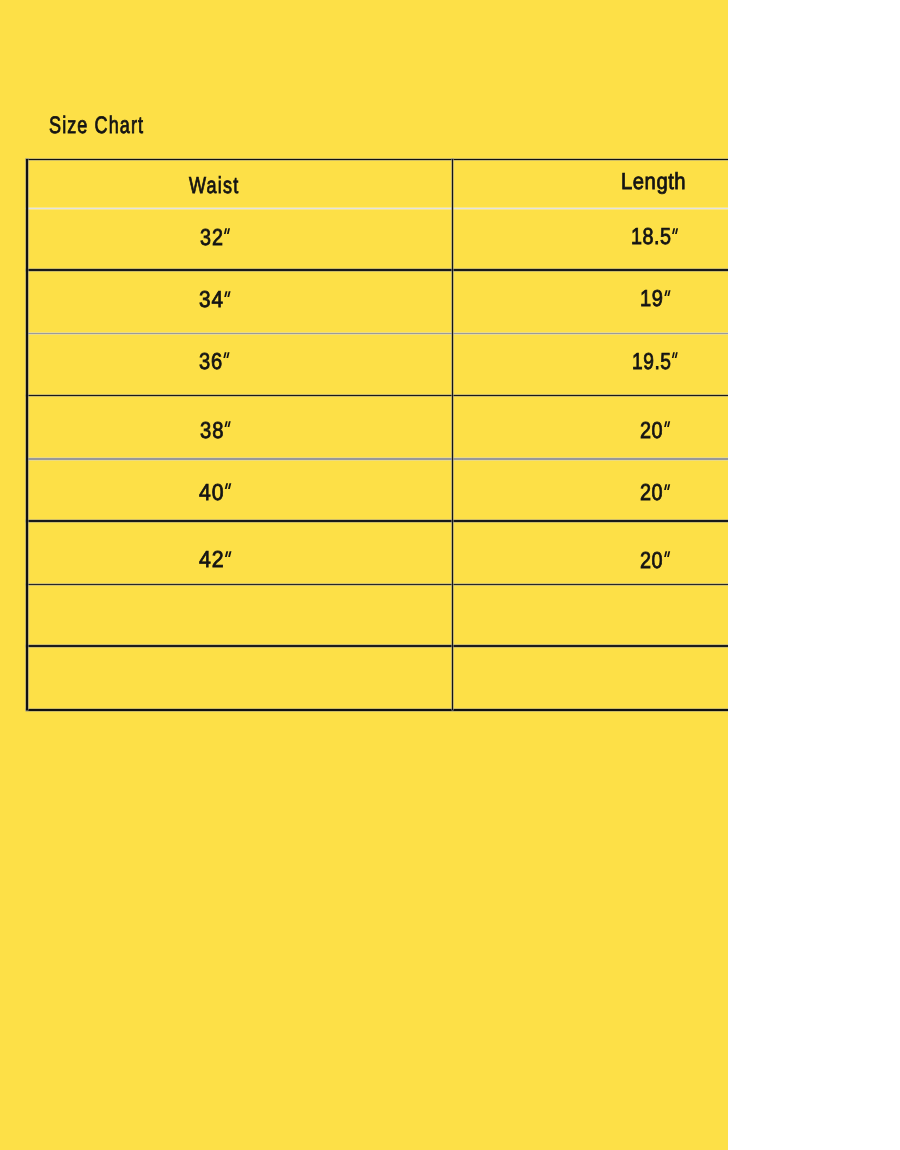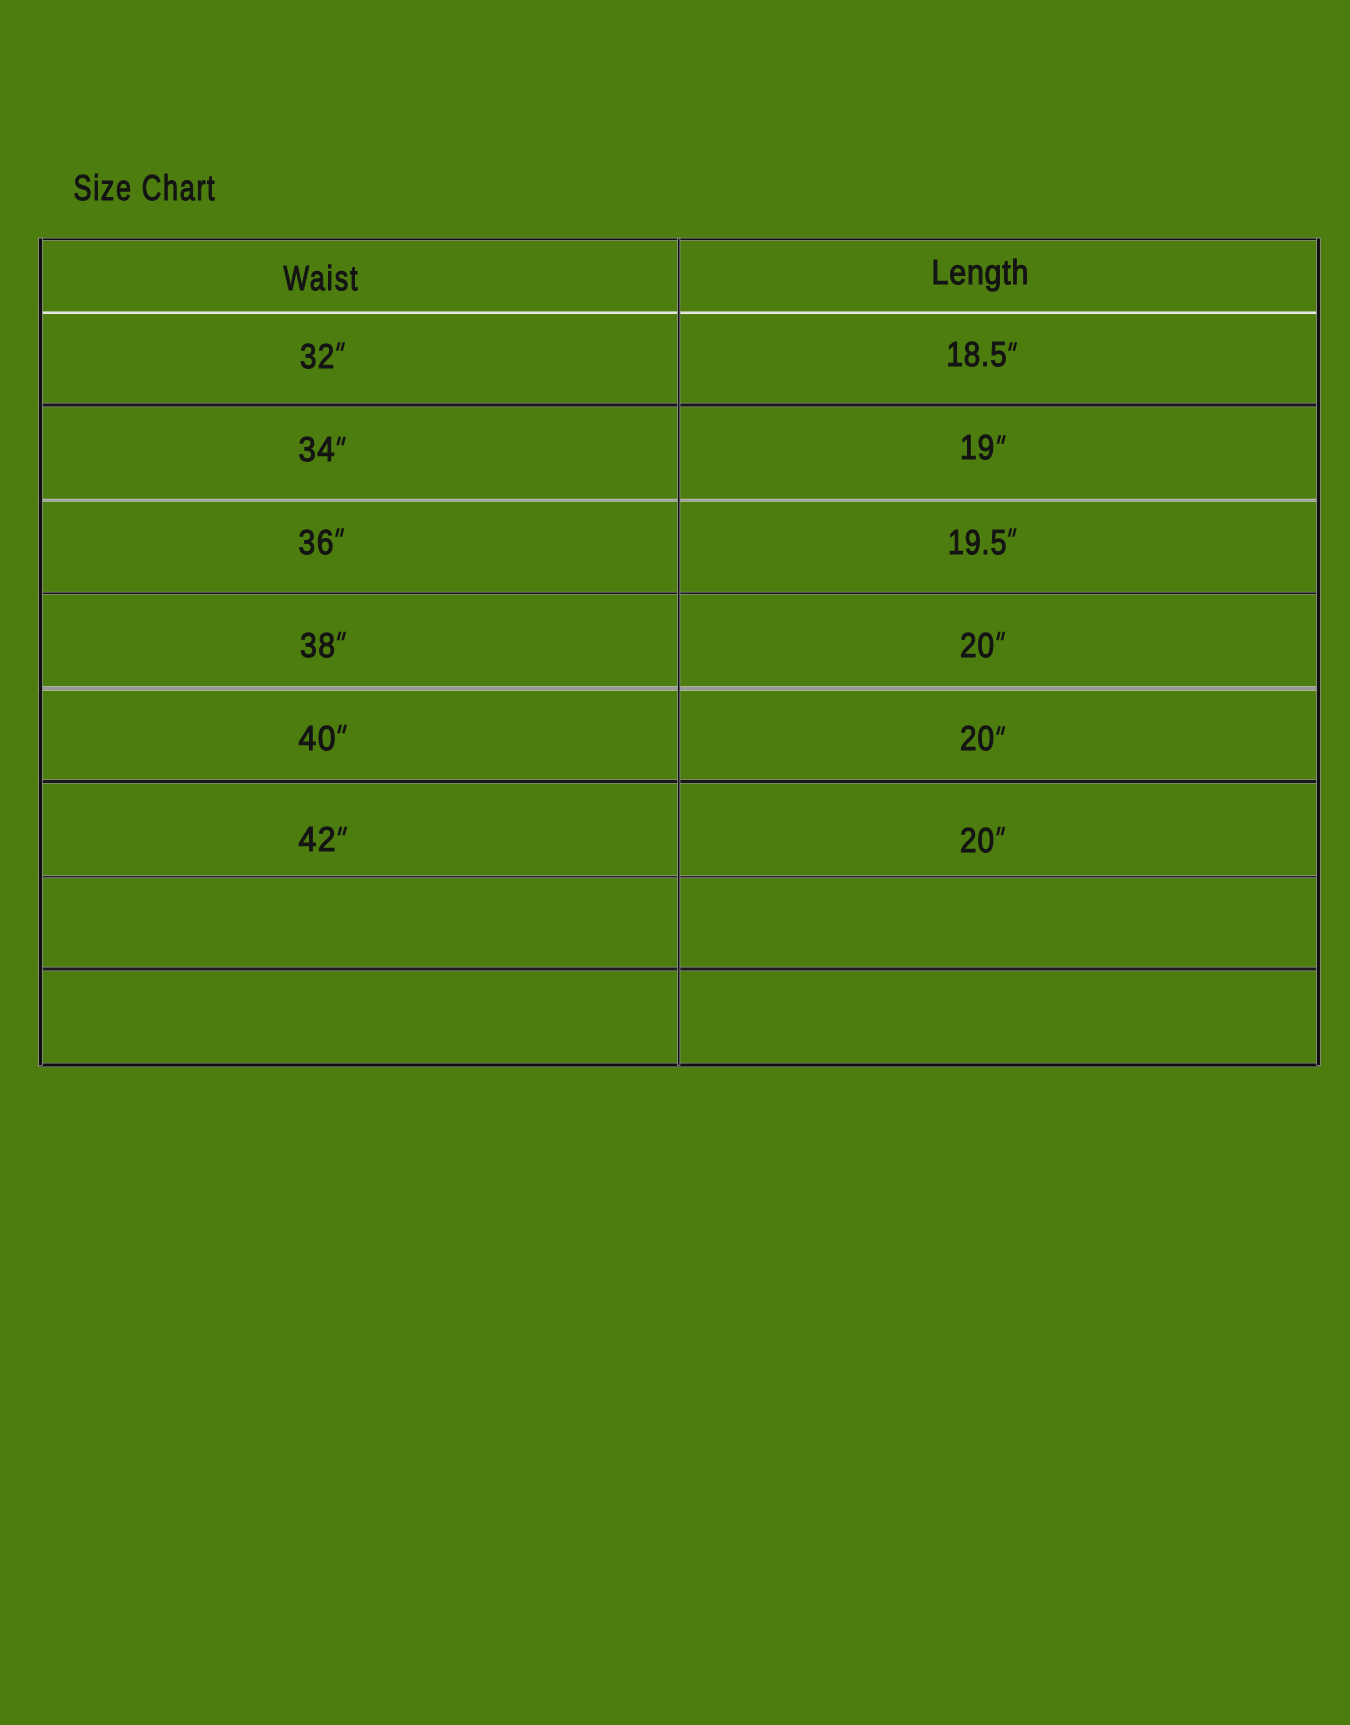--- a/index.html
+++ b/index.html
@@ -5,21 +5,21 @@
 <style>
   html, body { margin:0; padding:0; background:#ffffff; }
   body {
     width:900px; height:1150px; overflow:hidden;
     background:#ffffff;
     font-family:"Liberation Sans", sans-serif;
     color:#141414;
     -webkit-font-smoothing:antialiased;
     text-rendering:geometricPrecision;
   }
-  .page { position:relative; width:900px; height:1150px; overflow:hidden; background:#4d7c0f; }
+  .page { position:relative; width:728px; height:1150px; overflow:hidden; background:#fde047; }
 
   
   .doc-title {
     position:absolute; left:0; top:0;
     font-family:"Liberation Sans", sans-serif;
     font-size:23.9px;
     color:#141414;
     -webkit-text-stroke:0.82px #141414;
     white-space:nowrap;
     display:inline-block;

